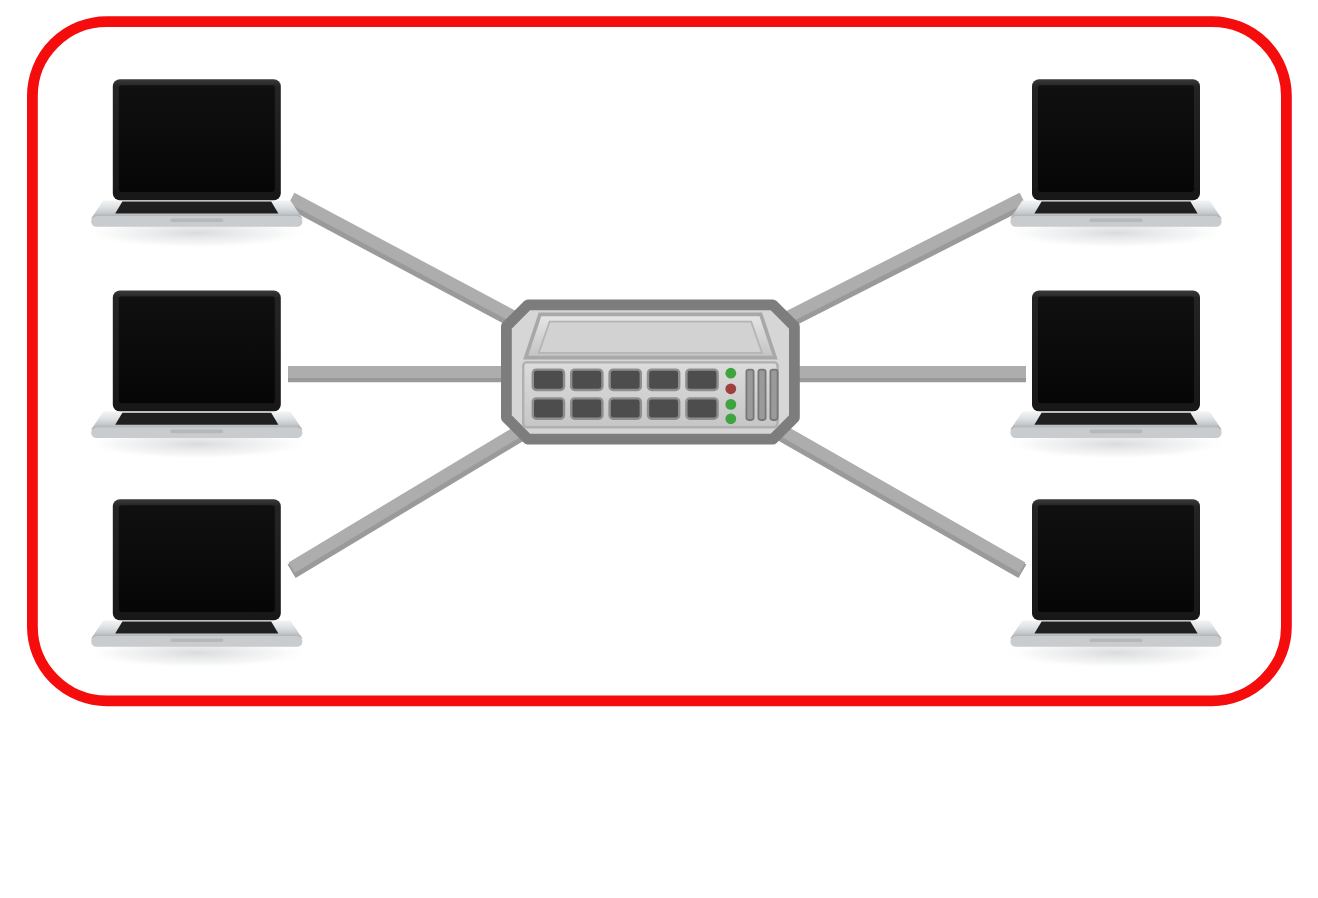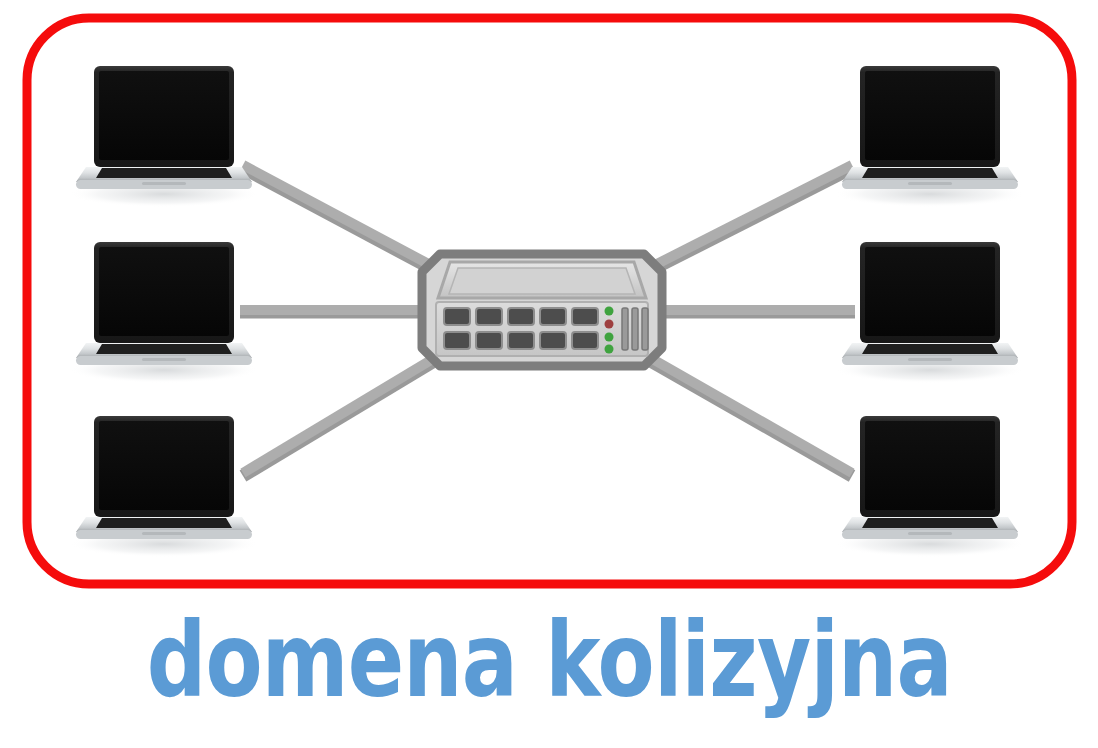--- a/index.html
+++ b/index.html
@@ -207,17 +207,14 @@
       <g>
         <rect x="200" y="54" width="6" height="42" rx="2" fill="#9a9a9a" stroke="#787878" stroke-width="1.5"></rect>
         <rect x="210" y="54" width="6" height="42" rx="2" fill="#9a9a9a" stroke="#787878" stroke-width="1.5"></rect>
         <rect x="220" y="54" width="6" height="42" rx="2" fill="#9a9a9a" stroke="#787878" stroke-width="1.5"></rect>
       </g>
     </g>
 
     <rect x="27" y="18" width="1045" height="566" rx="62" ry="62" fill="none" stroke="#f50c0c" stroke-width="9"></rect>
   </svg>
 
-  <div id="caption-layer">
-    <div id="caption-text" style="color: rgb(91, 155, 213);">domena kolizyjna</div>
-  </div>
 
 </div>
 
 </body></html>

